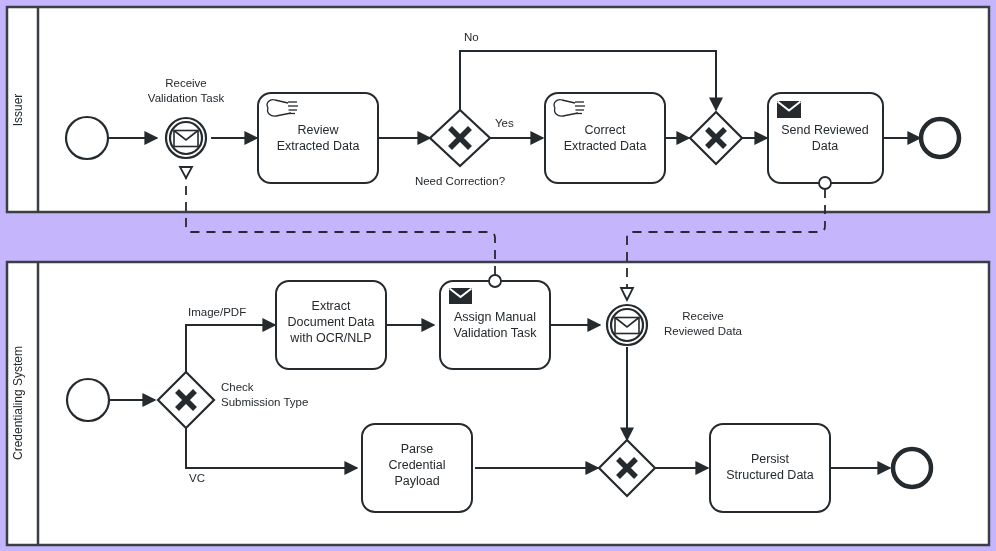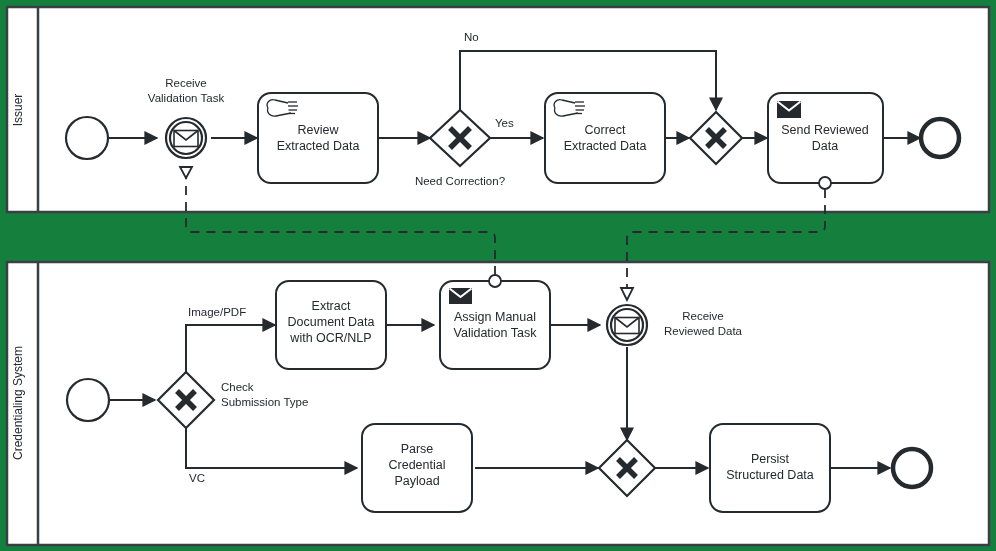--- a/index.html
+++ b/index.html
@@ -4,21 +4,21 @@
 <style>
   html, body {
     margin: 0;
     padding: 0;
     background: #000000;
   }
   #canvas {
     position: relative;
     width: 996px;
     height: 551px;
-    background: #15803d;
+    background: #c4b5fd;
     font-family: "Liberation Sans", sans-serif;
     overflow: hidden;
   }
   svg.diagram {
     position: absolute;
     top: 0;
     left: 0;
     width: 996px;
     height: 551px;
   }

